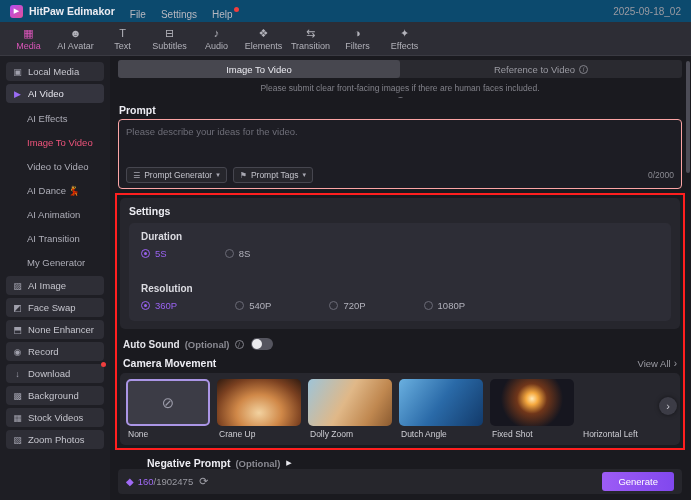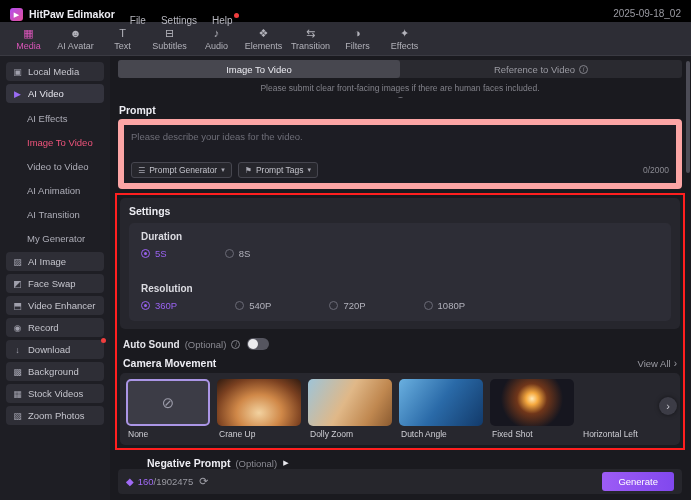--- a/index.html
+++ b/index.html
@@ -4,21 +4,21 @@
 <style>
   * { box-sizing: border-box; margin: 0; padding: 0; }
   html,body { width: 691px; height: 500px; overflow: hidden; }
   body {
     font-family: "Liberation Sans", "DejaVu Sans", sans-serif;
     background: #141419; color: #d8d8de; font-size: 10px;
   }
   .app { width: 691px; height: 500px; display: flex; flex-direction: column; background: #1a1a1f; }
 
   
-  .titlebar { height: 22px; background: #000000; display: flex; align-items: flex-start; padding: 8px 10px; flex: none; }
+  .titlebar { height: 22px; background: #0c4a6e; display: flex; align-items: center; padding: 0 10px; flex: none; }
   .logo { width: 13px; height: 13px; border-radius: 3px; background: linear-gradient(135deg,#b44df0,#e0509a); display: flex; align-items: center; justify-content: center; color: #fff; font-size: 7px; flex: none; }
   .app-name { font-weight: bold; color: #ececf2; font-size: 10.5px; margin-left: 6px; }
   .menu-item { color: #b8b8c0; margin-left: 15px; font-size: 10px; position: relative; margin-top: 7px; }
   .help-dot { position: absolute; top: -2px; right: -6px; width: 5px; height: 5px; border-radius: 50%; background: #f03e3e; }
   .tb-spacer { flex: 1; }
   .datetime { color: #9a9aa2; font-size: 10px; }
 
   
   .toolbar { height: 34px; background: #2d2d35; border-bottom: 1px solid #3a3a42; display: flex; align-items: center; padding: 0 6px; gap: 2px; flex: none; }
   .tool-item { width: 45px; display: flex; flex-direction: column; align-items: center; justify-content: center; color: #b2b2ba; }
@@ -46,21 +46,21 @@
 
   .tabbar { height: 18px; background: #2a2a30; border-radius: 3px; display: flex; flex: none; }
   .tab { flex: 1; display: flex; align-items: center; justify-content: center; gap: 4px; color: #9a9aa2; font-size: 9.5px; border-radius: 3px; }
   .tab.selected { background: #47474f; color: #ececf2; }
 
   .notice { margin: 5px 2px 2px 2px; color: #82828a; font-size: 8.5px; display: flex; align-items: center; gap: 4px; white-space: nowrap; overflow: hidden; flex-direction: column; }
 
   .info-circ { display: inline-flex; align-items: center; justify-content: center; width: 9px; height: 9px; border: 1px solid #82828a; border-radius: 50%; font-size: 6.5px; color: #82828a; flex: none; font-style: italic; }
 
   .prompt-label { font-size: 10.5px; font-weight: bold; color: #ececf2; margin: 4px 0 3px 1px; }
-  .prompt-box { height: 70px; border: 6px solid #fca5a5; border-radius: 4px; background: #1d1d24; position: relative; padding: 6px 7px; flex: none; }
+  .prompt-box { height: 70px; border: 1px solid #fca5a5; border-radius: 4px; background: #1d1d24; position: relative; padding: 6px 7px; flex: none; }
   .prompt-input { width: 100%; height: 38px; background: transparent; border: none; outline: none; resize: none; color: #c8c8d0; font-size: 9.5px; font-family: "Liberation Sans", sans-serif; }
   .prompt-input::placeholder { color: #6e6e78; }
   .prompt-bottom { position: absolute; left: 7px; right: 7px; bottom: 5px; display: flex; align-items: center; gap: 6px; }
   .pbtn { display: inline-flex; align-items: center; gap: 4px; border: 1px solid #46464f; background: #26262c; border-radius: 3px; padding: 2px 6px; font-size: 8.5px; color: #c4c4cc; }
   .pbtn .bicon { font-size: 8px; color: #a8a8b2; }
   .pbtn .chev { font-size: 7px; color: #a8a8b2; }
   .pcount { margin-left: auto; font-size: 8.5px; color: #8a8a92; }
 
   
   .red-box { border: 2px solid #ff1f1f; margin: 4px -3px 0 -3px; padding: 3px; }
@@ -72,21 +72,21 @@
   .radio-row { display: flex; align-items: center; margin-bottom: 24px; }
   .radio-row.last { margin-bottom: 2px; }
   .radio-opt { display: flex; align-items: center; gap: 5px; font-size: 9.5px; color: #b2b2bc; margin-right: 58px; }
   .radio-opt.sel { color: #9a63f2; }
   .rdot { width: 9px; height: 9px; border-radius: 50%; border: 1px solid #6a6a76; position: relative; flex: none; }
   .radio-opt.sel .rdot { border-color: #9a63f2; }
   .radio-opt.sel .rdot::after { content: ""; position: absolute; inset: 2px; border-radius: 50%; background: #9a63f2; }
 
   .autosound { display: flex; align-items: center; gap: 5px; margin: 9px 3px 7px 3px; }
   .as-label { font-size: 10px; font-weight: bold; color: #e4e4ea; }
-  .optional { font-size: 9.5px; color: #8a8a92; font-weight: normal; }
+  .optional { font-size: 9.5px; color: #8a8a92; font-weight: bold; }
   .toggle { width: 22px; height: 12px; border-radius: 6px; background: #55555f; position: relative; margin-left: 2px; }
   .toggle::after { content: ""; position: absolute; left: 1px; top: 1px; width: 10px; height: 10px; border-radius: 50%; background: #ebebee; }
 
   .cam-header { display: flex; align-items: center; margin: 2px 3px 4px 3px; gap: 32px; }
   .cam-title { font-size: 10.5px; font-weight: bold; color: #ececf2; }
   .view-all { margin-left: auto; color: #9a9aa2; font-size: 9.5px; display: flex; align-items: center; gap: 3px; }
   .view-all .chev { font-size: 10px; }
 
   .cards-panel { background: #27272e; border-radius: 5px; padding: 6px; position: relative; }
   .cards { display: flex; gap: 7px; overflow: hidden; }
@@ -183,39 +183,42 @@
       <div class="side-sub">
           <span>AI Effects</span>
         </div>
       <div class="side-sub active">
           <span>Image To Video</span>
         </div>
       <div class="side-sub">
           <span>Video to Video</span>
         </div>
       <div class="side-sub">
+          <span>AI Dance 💃</span>
+        </div>
+      <div class="side-sub">
           <span>AI Animation</span>
         </div>
       <div class="side-sub">
           <span>AI Transition</span>
         </div>
       <div class="side-sub">
           <span>My Generator</span>
         </div>
       <div class="side-pill">
         <span class="s-icon">▨</span>
         <span>AI Image</span>
       </div>
       <div class="side-pill">
         <span class="s-icon">◩</span>
         <span>Face Swap</span>
       </div>
       <div class="side-pill">
         <span class="s-icon">⬒</span>
-        <span>Video Enhancer</span>
+        <span>None Enhancer</span>
       </div>
       <div class="side-pill">
         <span class="s-icon">◉</span>
         <span>Record</span>
       </div>
       <div class="side-pill">
         <span class="s-icon">↓</span>
         <span>Download</span>
         <span class="notif-dot"></span>
       </div>

